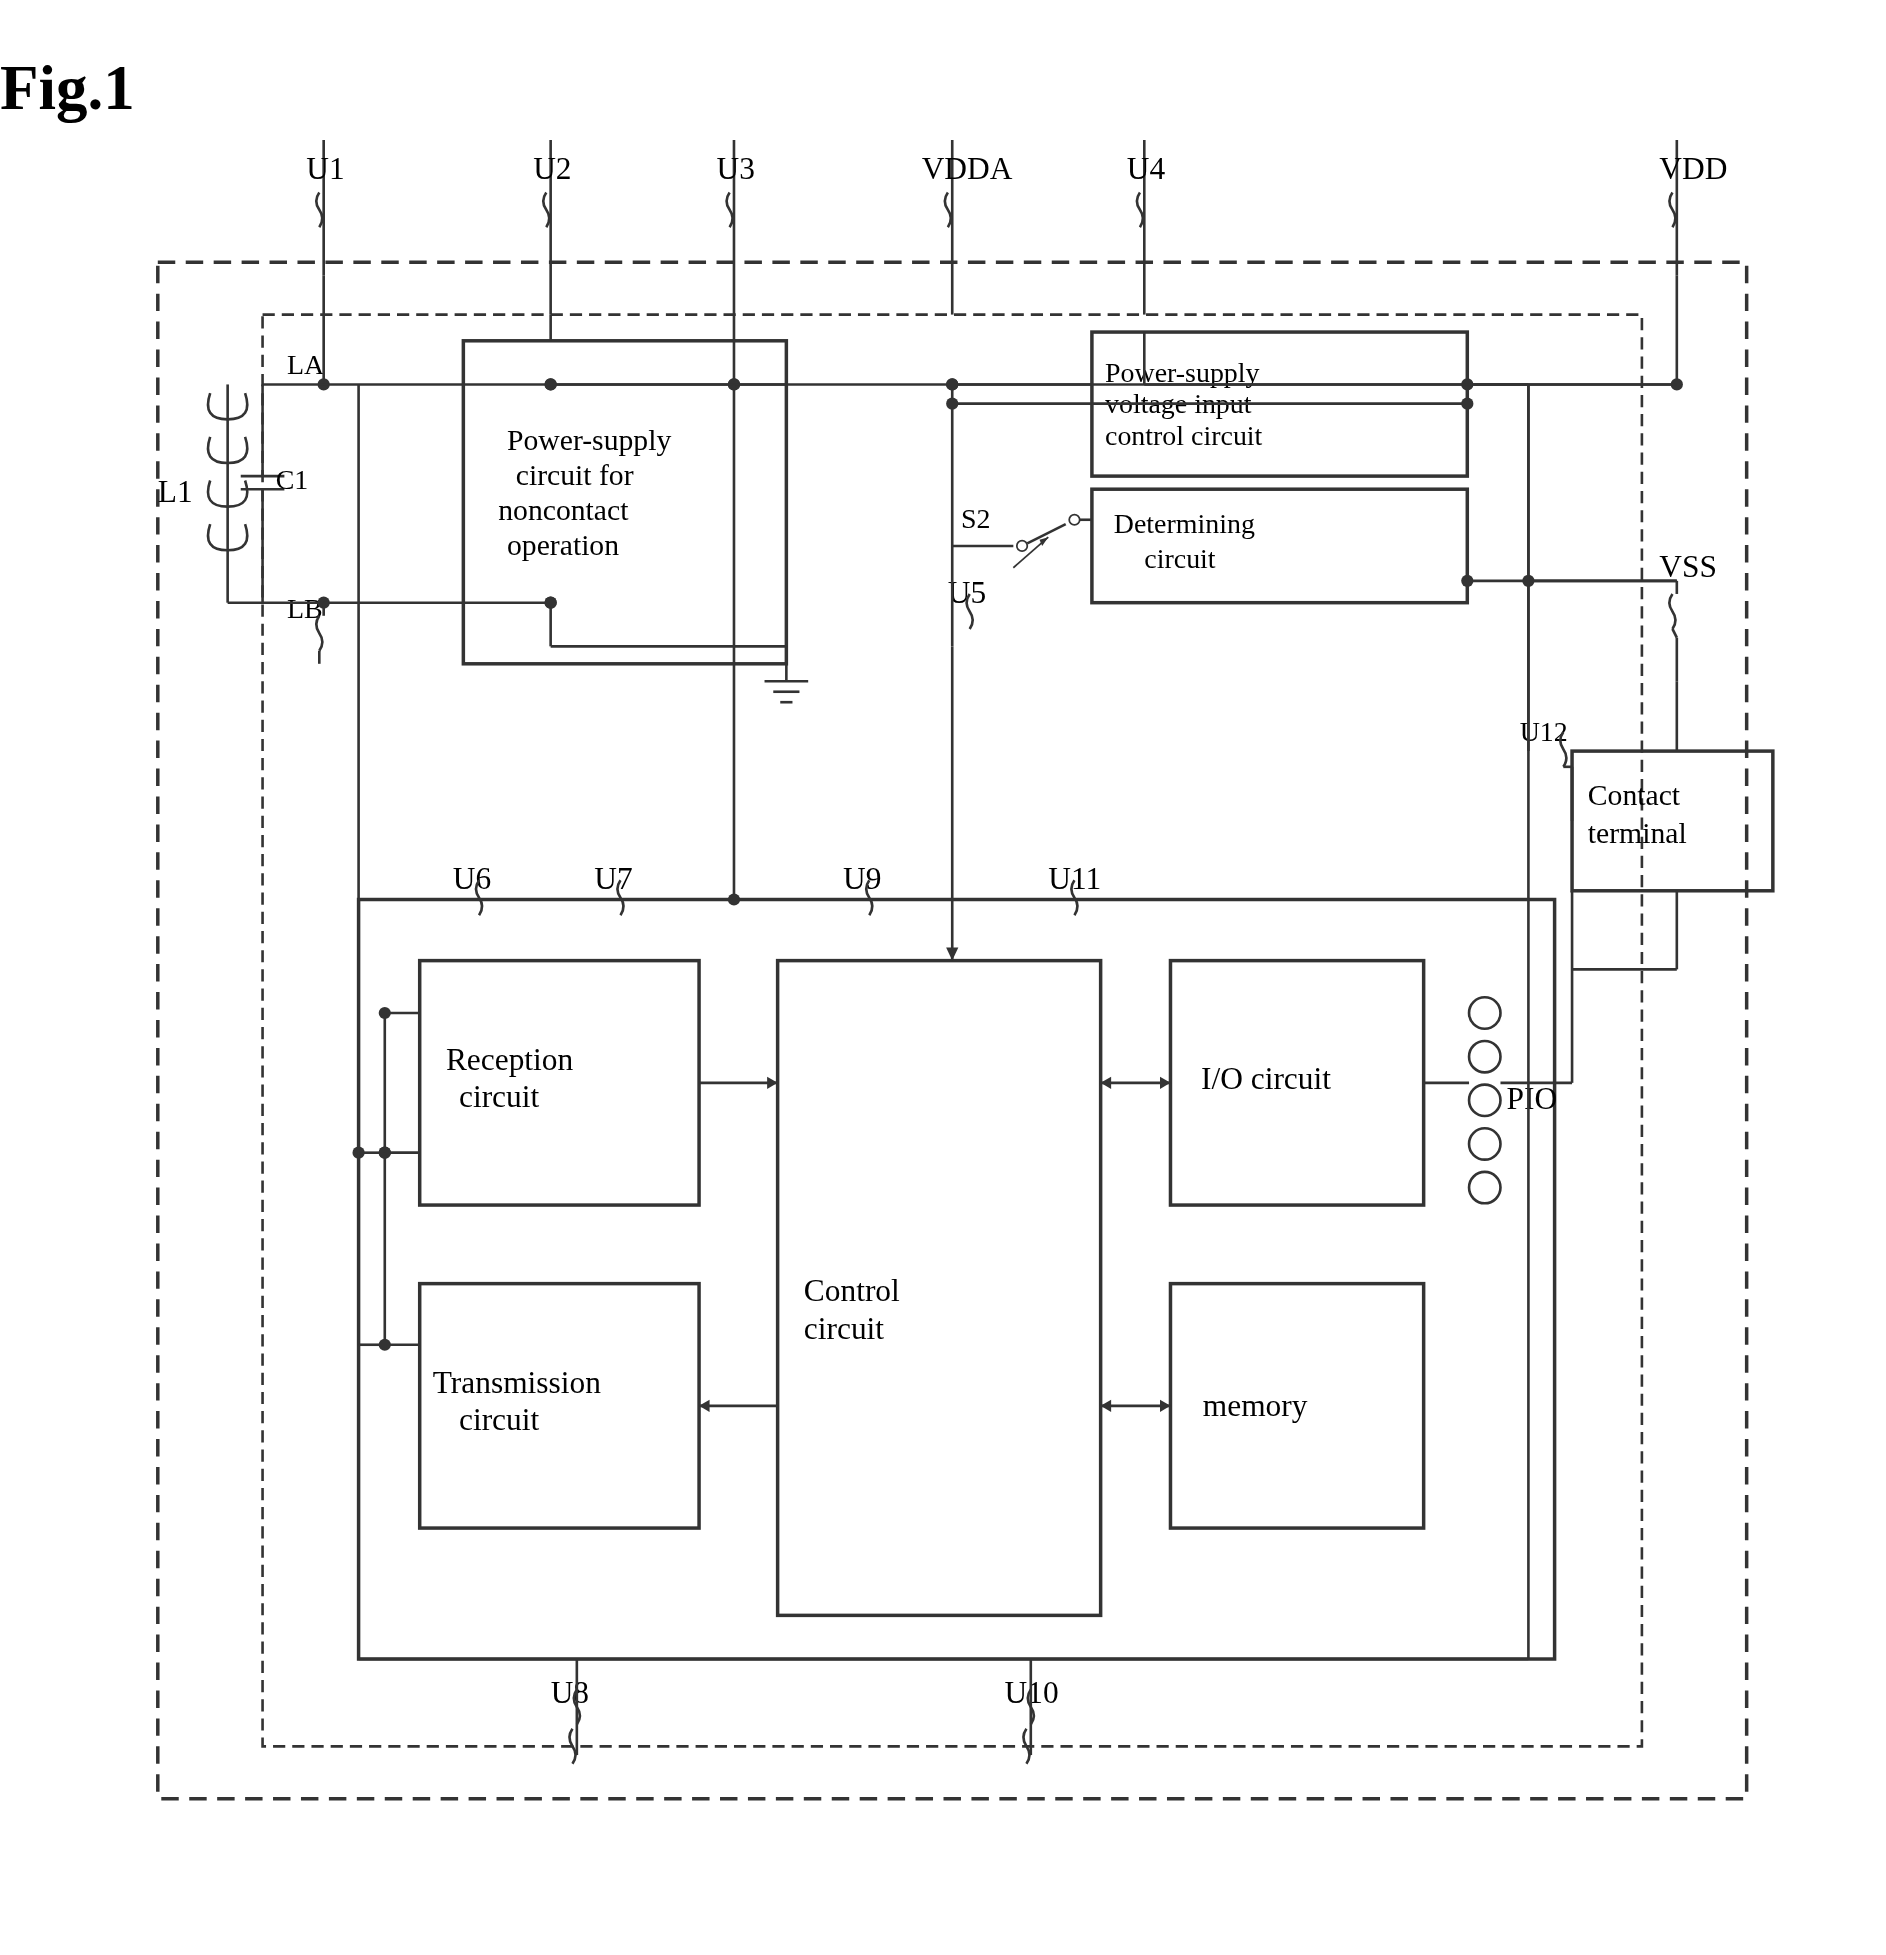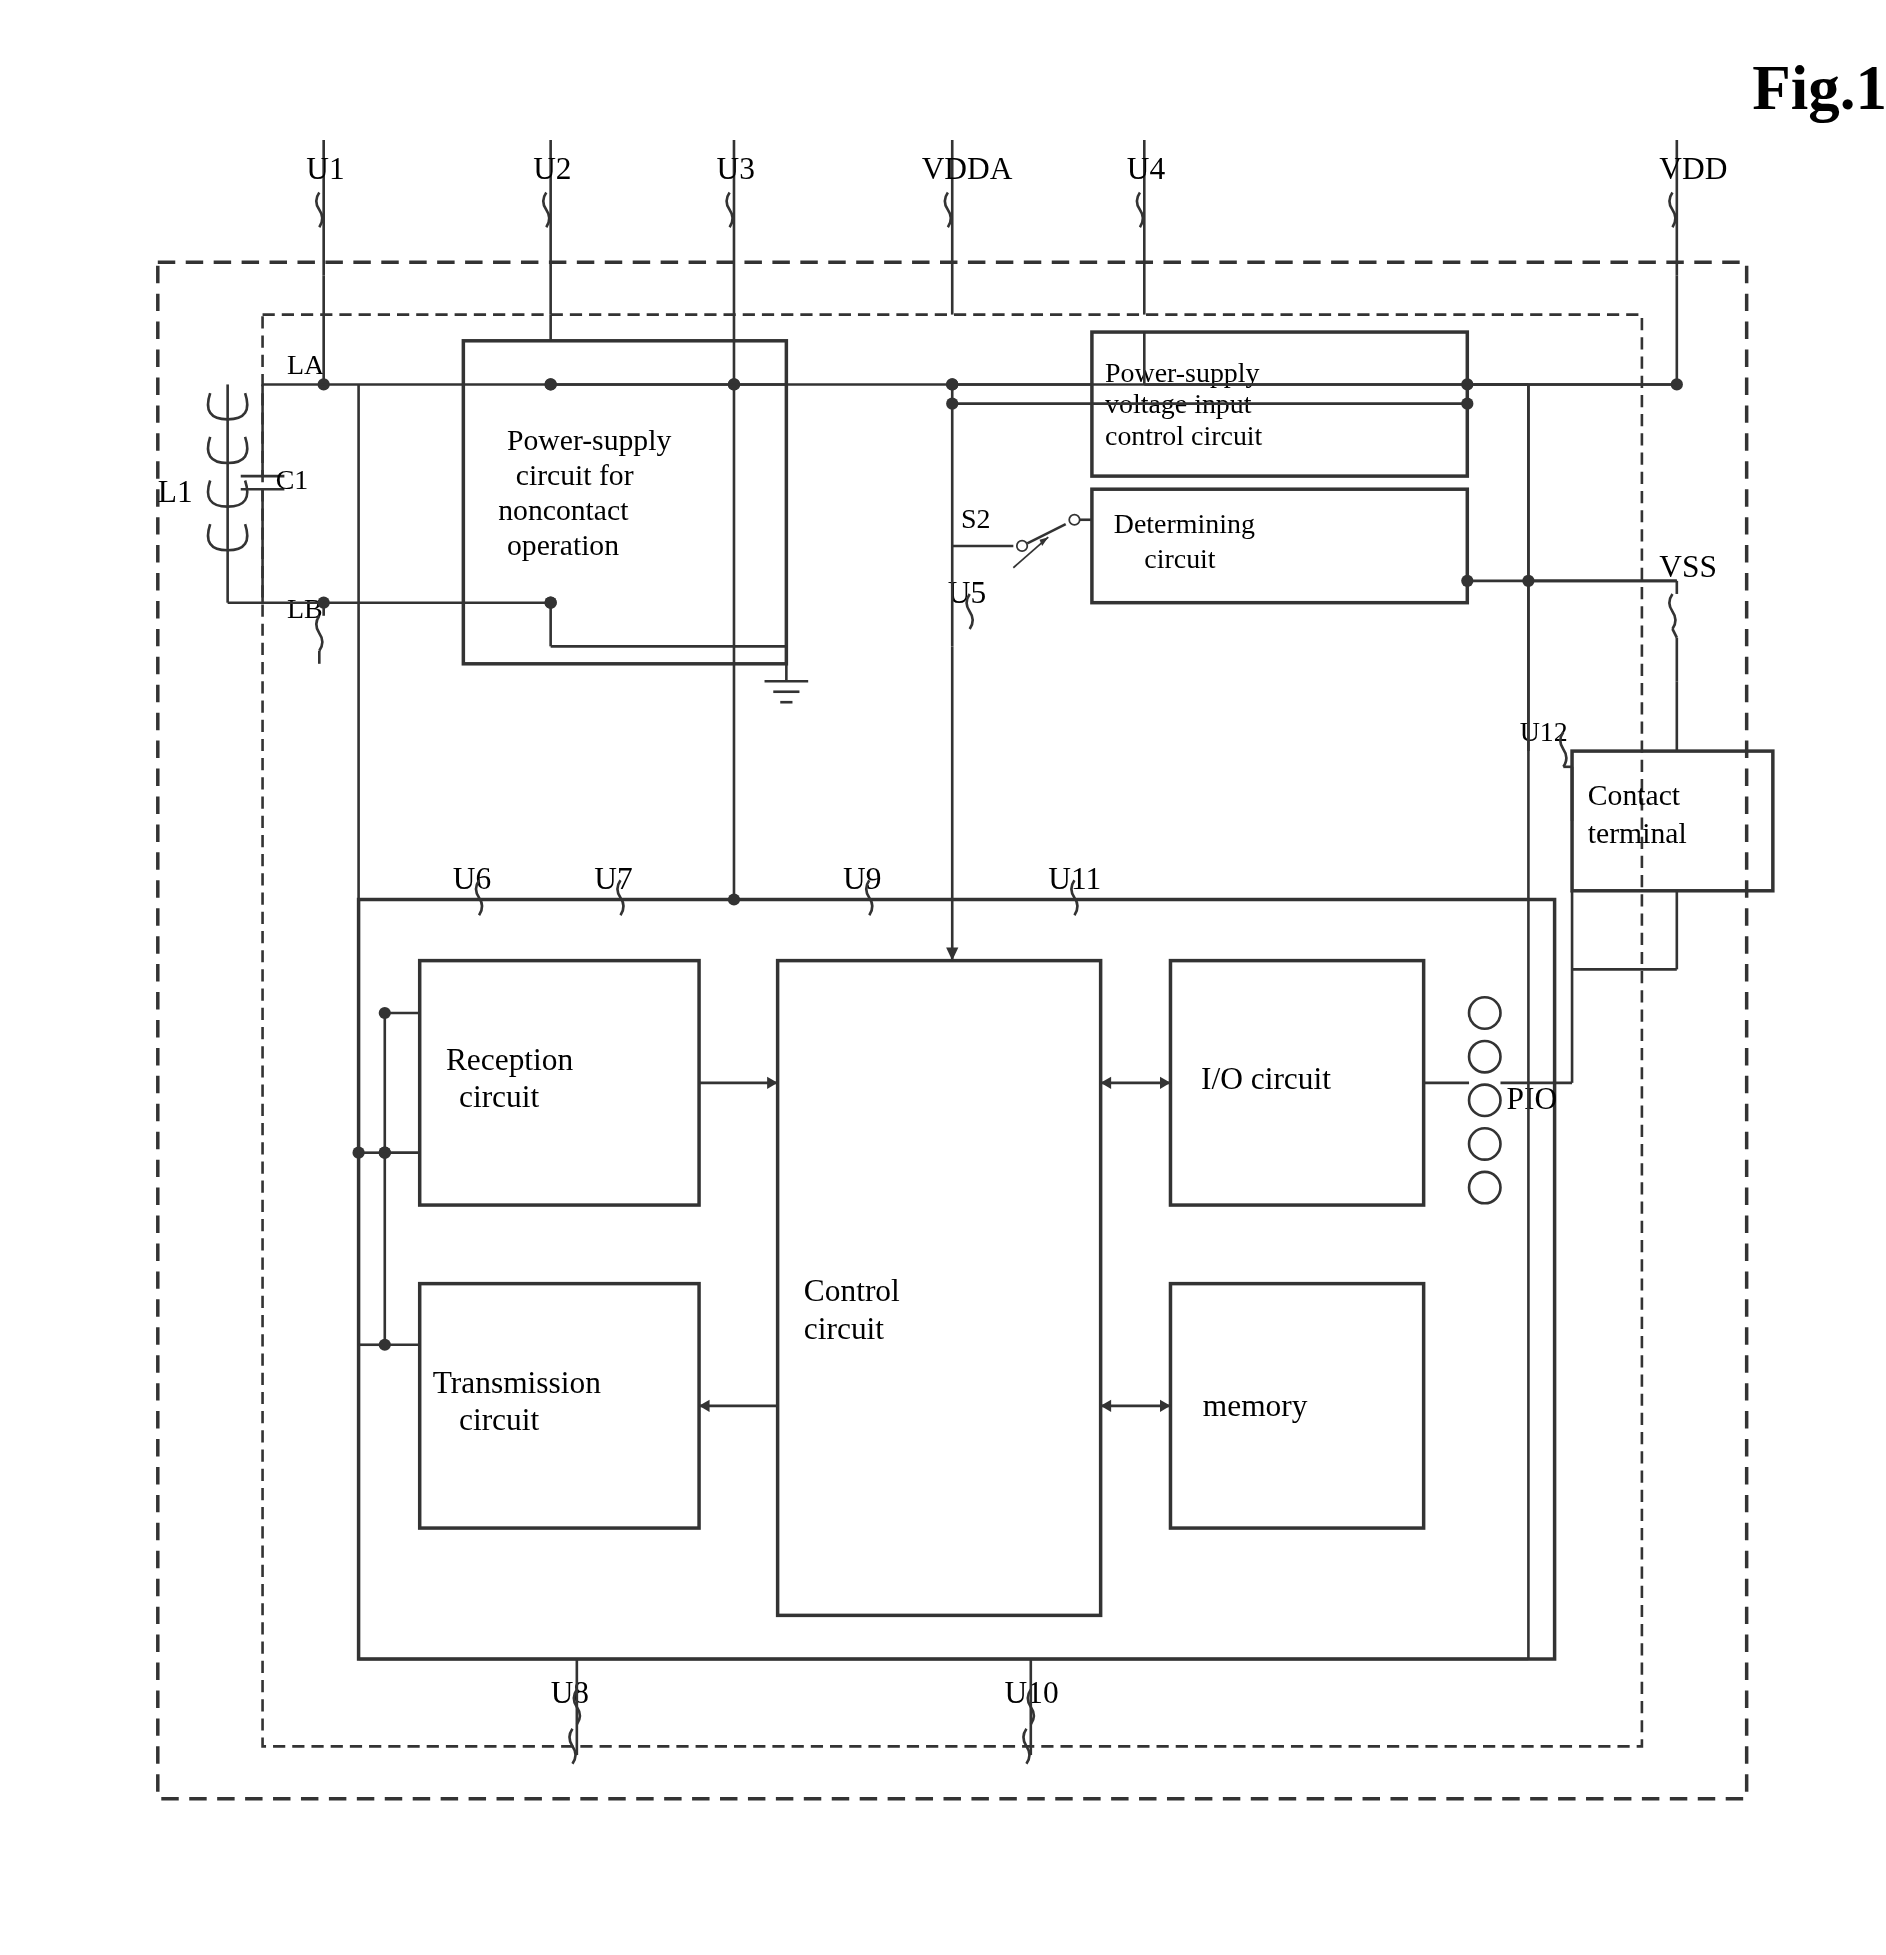--- a/index.html
+++ b/index.html
@@ -5,21 +5,21 @@
     * { margin: 0; padding: 0; box-sizing: border-box; }
     body {
       background: #fff;
       font-family: 'Times New Roman', Times, serif;
       width: 1887px;
       height: 1956px;
       position: relative;
       overflow: hidden;
     }
     .page-title {
-      text-align: right;
+      text-align: left;
       font-size: 63px;
       font-weight: bold;
       padding-top: 52px;
       padding-bottom: 35px;
     }
     .diagram-container {
       position: absolute;
       top: 140px;
       left: 87px;
       right: 87px;

